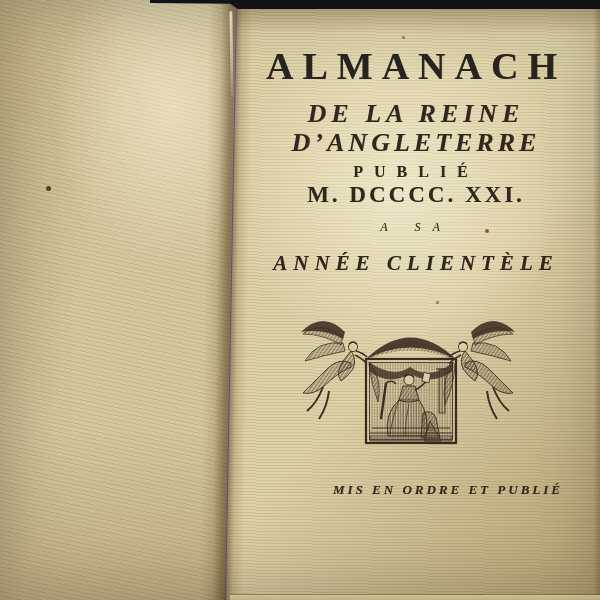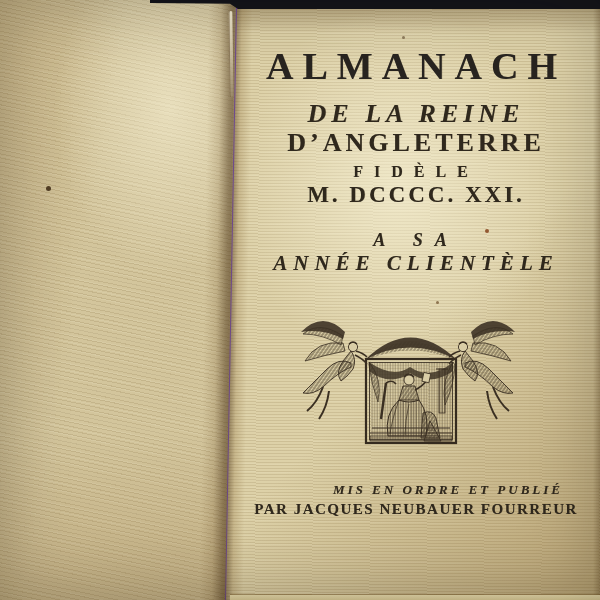--- a/index.html
+++ b/index.html
@@ -70,25 +70,25 @@
   .speck-3{left:436px;top:301px;width:3px;height:3px;background:#6b4c28;opacity:.7;}
   .speck-4{left:402px;top:36px;width:3px;height:3px;background:#5a452a;opacity:.6;}
   
   .print{
     position:absolute;left:232px;width:368px;text-align:center;
     color:#2f281d;white-space:nowrap;
     text-shadow:0.3px 0.3px 0.5px rgba(60,45,25,.35);
   }
   .t-title   {top:44px; font-size:38px;font-weight:700;letter-spacing:9px; color:#282420;}
   .t-sub1    {top:99px; font-size:26px;font-weight:700;font-style:italic;letter-spacing:5px;}
-  .t-sub2    {top:128px;font-size:26px;font-weight:700;letter-spacing:4px;}
+  .t-sub2    {top:128px;font-size:26px;font-weight:700;font-style:italic;letter-spacing:4px;}
   .t-annee   {top:163px;font-size:16px;font-weight:700;letter-spacing:11px;}
   .t-roman   {top:182px;font-size:23px;font-weight:700;letter-spacing:3px;}
   .t-presente{top:212px;font-size:12px;font-weight:700;letter-spacing:6px;}
-  .t-asa     {top:230px;font-size:18px;font-weight:700;font-style:italic;letter-spacing:12px;}
+  .t-asa     {top:220px;font-size:12px;font-weight:400;font-style:italic;letter-spacing:12px;}
   .t-fidele  {top:251px;font-size:21px;font-weight:700;font-style:italic;letter-spacing:6px;}
   .t-imp1    {top:482px;font-size:13px;font-weight:700;font-style:italic;letter-spacing:3px;padding-left:32px;}
   .t-imp2    {top:501px;font-size:15px;font-weight:700;letter-spacing:1.5px;}
   .t-imp3    {top:523px;font-size:13.5px;font-weight:700;letter-spacing:2px;}
   
   .vignette{position:absolute;left:293px;top:306px;width:230px;height:152px;}
 </style>
 </head>
 <body>
 
@@ -105,21 +105,21 @@
   <div class="bottom-pages-edge"></div>
 
   <div class="speck speck-1"></div>
   <div class="speck speck-2"></div>
   <div class="speck speck-3"></div>
   <div class="speck speck-4"></div>
 
   <div class="print t-title">ALMANACH</div>
   <div class="print t-sub1">DE LA REINE</div>
   <div class="print t-sub2">D’ANGLETERRE</div>
-  <div class="print t-annee">FIDÈLE</div>
+  <div class="print t-annee">PUBLIÉ</div>
   <div class="print t-roman">M. DCCCC. XXI.</div>
   <div class="print t-asa">A SA</div>
   <div class="print t-fidele">ANNÉE CLIENTÈLE</div>
 
   <svg class="vignette" viewBox="0 0 230 150" role="img" aria-label="engraving of two winged angels flanking a framed scene of an enthroned queen">
     <defs>
       <pattern id="hv" width="2.6" height="2.6" patternUnits="userSpaceOnUse">
         <line x1="1" y1="0" x2="1" y2="2.6" stroke="#4a3e2f" stroke-width="0.6"></line>
       </pattern>
       <pattern id="hh" width="2.6" height="2.6" patternUnits="userSpaceOnUse">
@@ -185,16 +185,15 @@
       <path d="M167,44 Q160,46 156,50" stroke-width="1.6"></path>
       <path d="M168,48 Q160,52 156,57" stroke-width="1.4"></path>
       <path d="M172,44 Q166,52 170,62 Q176,70 182,74 Q188,66 180,54 Z" fill="url(#hd)" stroke-width="0.9"></path>
       <path d="M172,60 Q186,66 200,80 Q210,88 220,86 Q208,74 196,62 Q184,50 172,56 Z" fill="url(#hd)" stroke-width="0.9"></path>
       <path d="M200,80 Q206,96 216,104" stroke-width="2"></path>
       <path d="M194,84 Q196,100 204,112" stroke-width="2"></path>
     </g>
   </svg>
 
   <div class="print t-imp1">MIS EN ORDRE ET PUBLIÉ</div>
-  <div class="print t-imp2">PAR JACQUES NEUBAUER FOURREUR</div>
 
   <div class="photo-vignette"></div>
 </div>
 
 </body></html>

